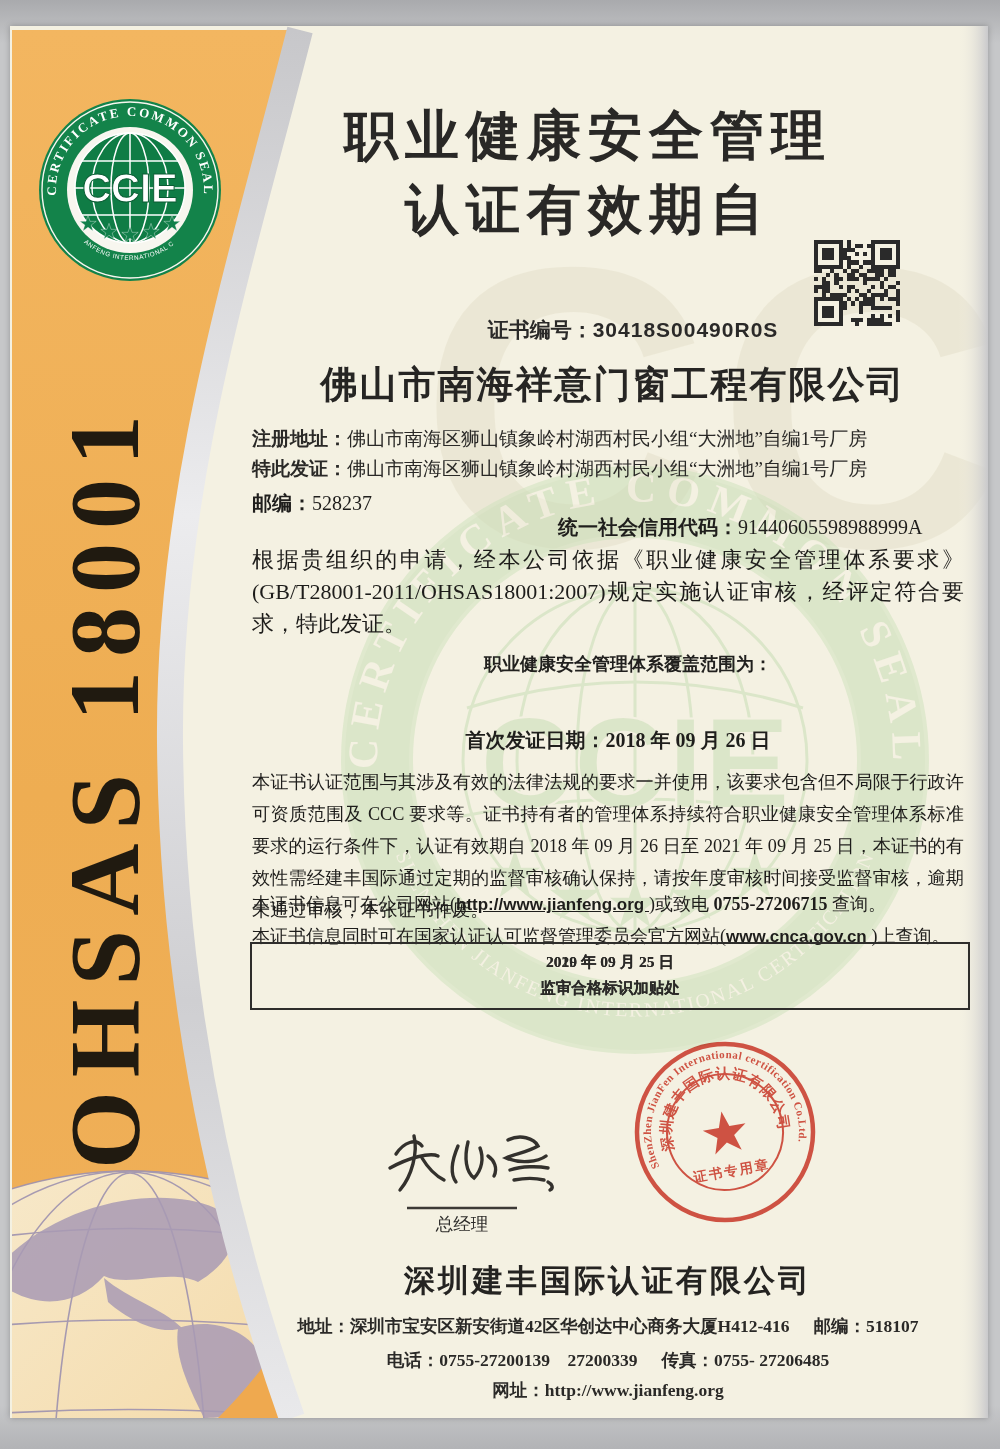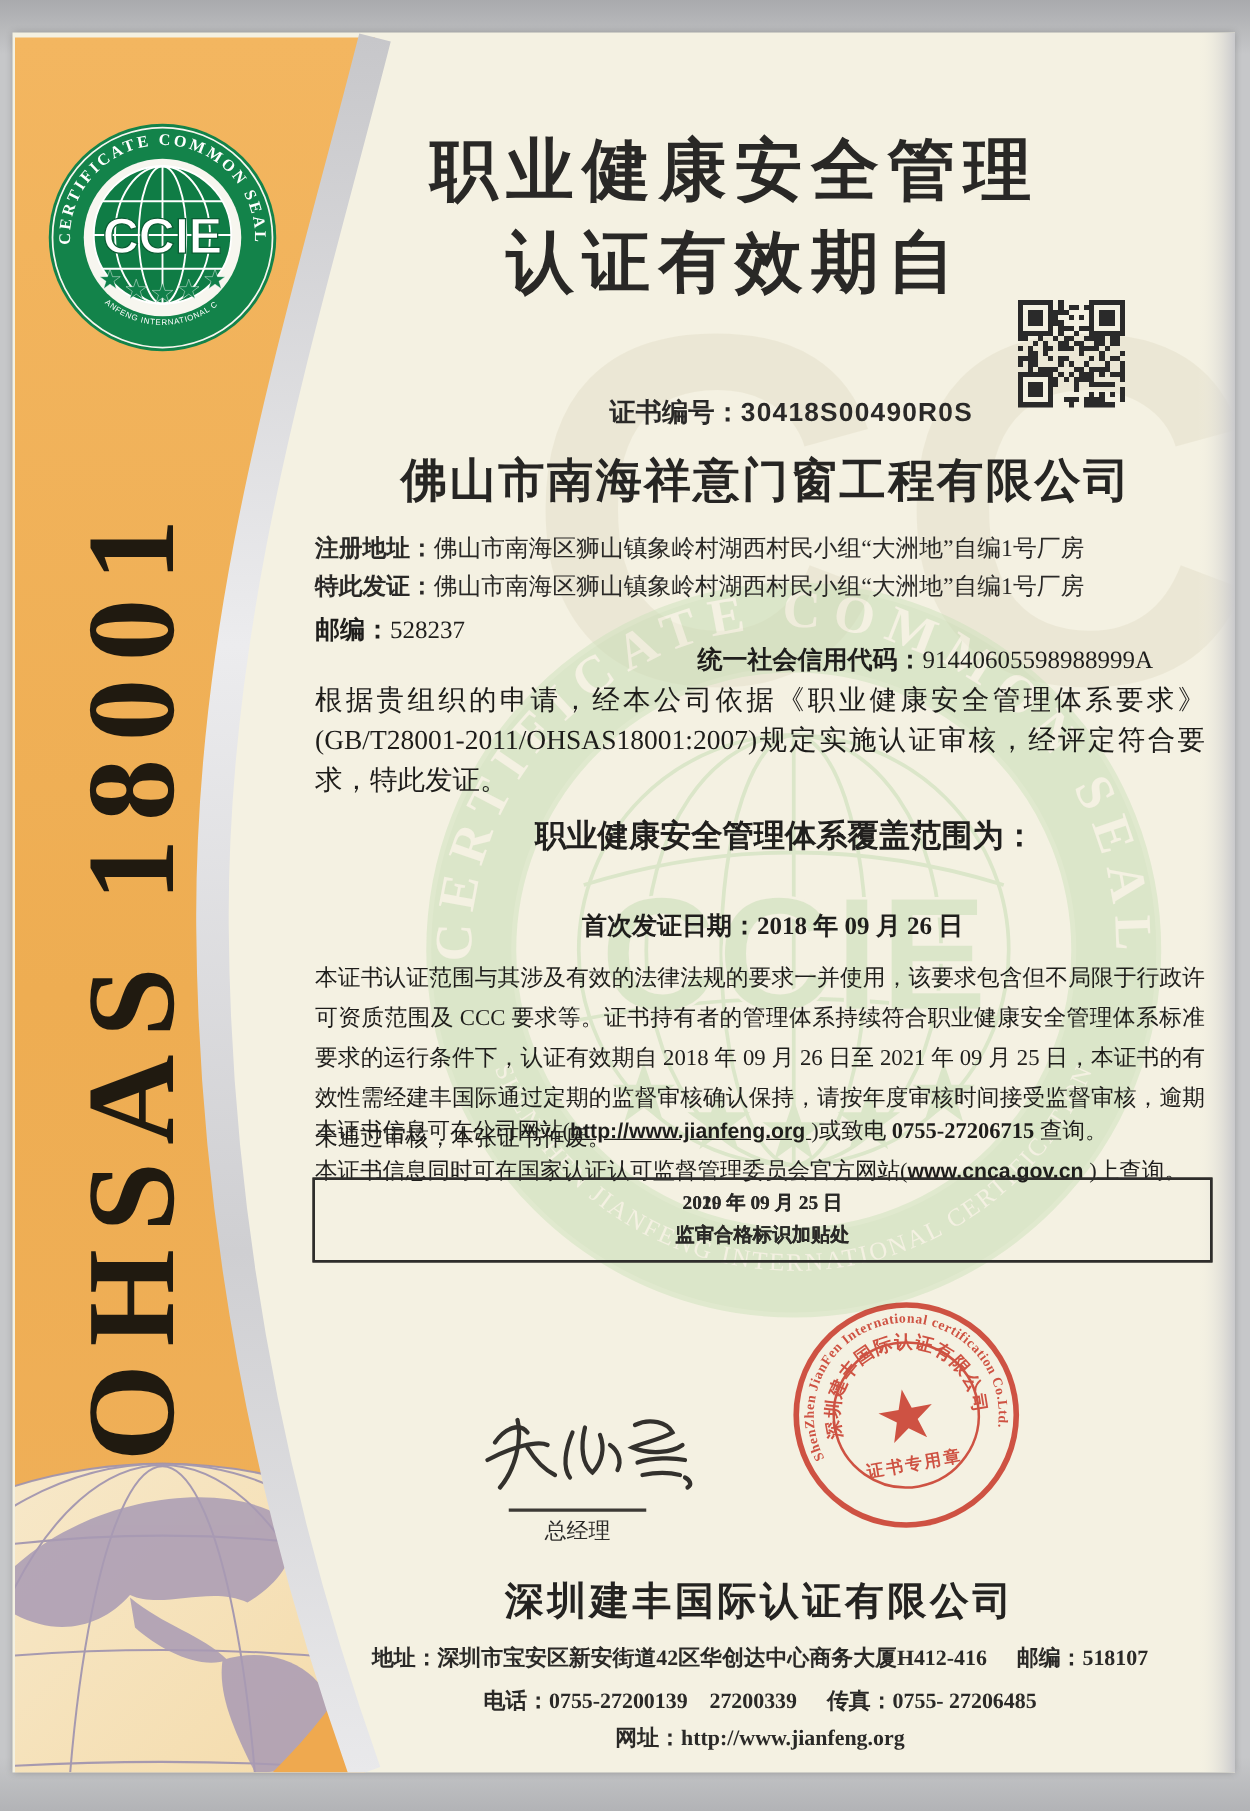--- a/index.html
+++ b/index.html
@@ -22,21 +22,21 @@
   .certno{top:290px;font-size:21px;font-weight:bold;padding-left:50px;width:666px !important;color:#2a2928;}
   .certno .num{font-family:"Liberation Sans","DejaVu Sans",sans-serif;letter-spacing:1px;}
   .company{top:334px;font-size:37px;font-weight:bold;letter-spacing:2px;padding-left:10px;width:706px !important;color:#262523;}
   .addr1{top:400px;}  .addr2{top:430px;}
   .addrline{font-size:19px;color:#2a2927;left:2px !important;width:712px !important;}
   .addrline b{font-weight:bold;}
   .postrow{top:464px;left:2px !important;width:712px !important;font-size:20px;}
   .postrow .uscc{position:absolute;left:306px;top:0;margin-top:24px;}
   .postrow b{font-weight:bold;}
   .grant{top:518px;left:2px !important;width:712px !important;font-size:22px;line-height:32px;text-align:justify;color:#1d1c1a;}
-  .scopeh{top:626px;font-size:25px;font-weight:bold;padding-left:40px;width:676px !important;color:#21201e;}
+  .scopeh{top:626px;font-size:18px;font-weight:bold;padding-left:40px;width:676px !important;color:#21201e;}
   .scopet{top:665px;font-size:20px;padding-left:30px;width:686px !important;}
   .firsti{top:701px;font-size:20px;font-weight:bold;padding-left:20px;width:696px !important;}
   .terms{top:740px;left:2px !important;width:712px !important;font-size:18.2px;line-height:32px;text-align:justify;color:#1e1d1b;}
   .info1{top:866px;} .info2{top:898px;}
   .infoline{left:2px !important;width:712px !important;font-size:18px;color:#1e1d1b;}
   .infoline .u{font-weight:bold;text-decoration:underline;font-family:"Liberation Sans","DejaVu Sans",sans-serif;font-size:17px;}
   .infoline .b{font-weight:bold;}
   .abox{position:absolute;top:916px;width:162px;height:60px;border:2px solid #2e2d2b;text-align:center;
         font-size:15.5px;font-weight:bold;color:#2a2927;padding-top:4px;}
   .abox .d{display:block;margin-top:4px;} .abox .l{display:block;margin-top:5px;}

